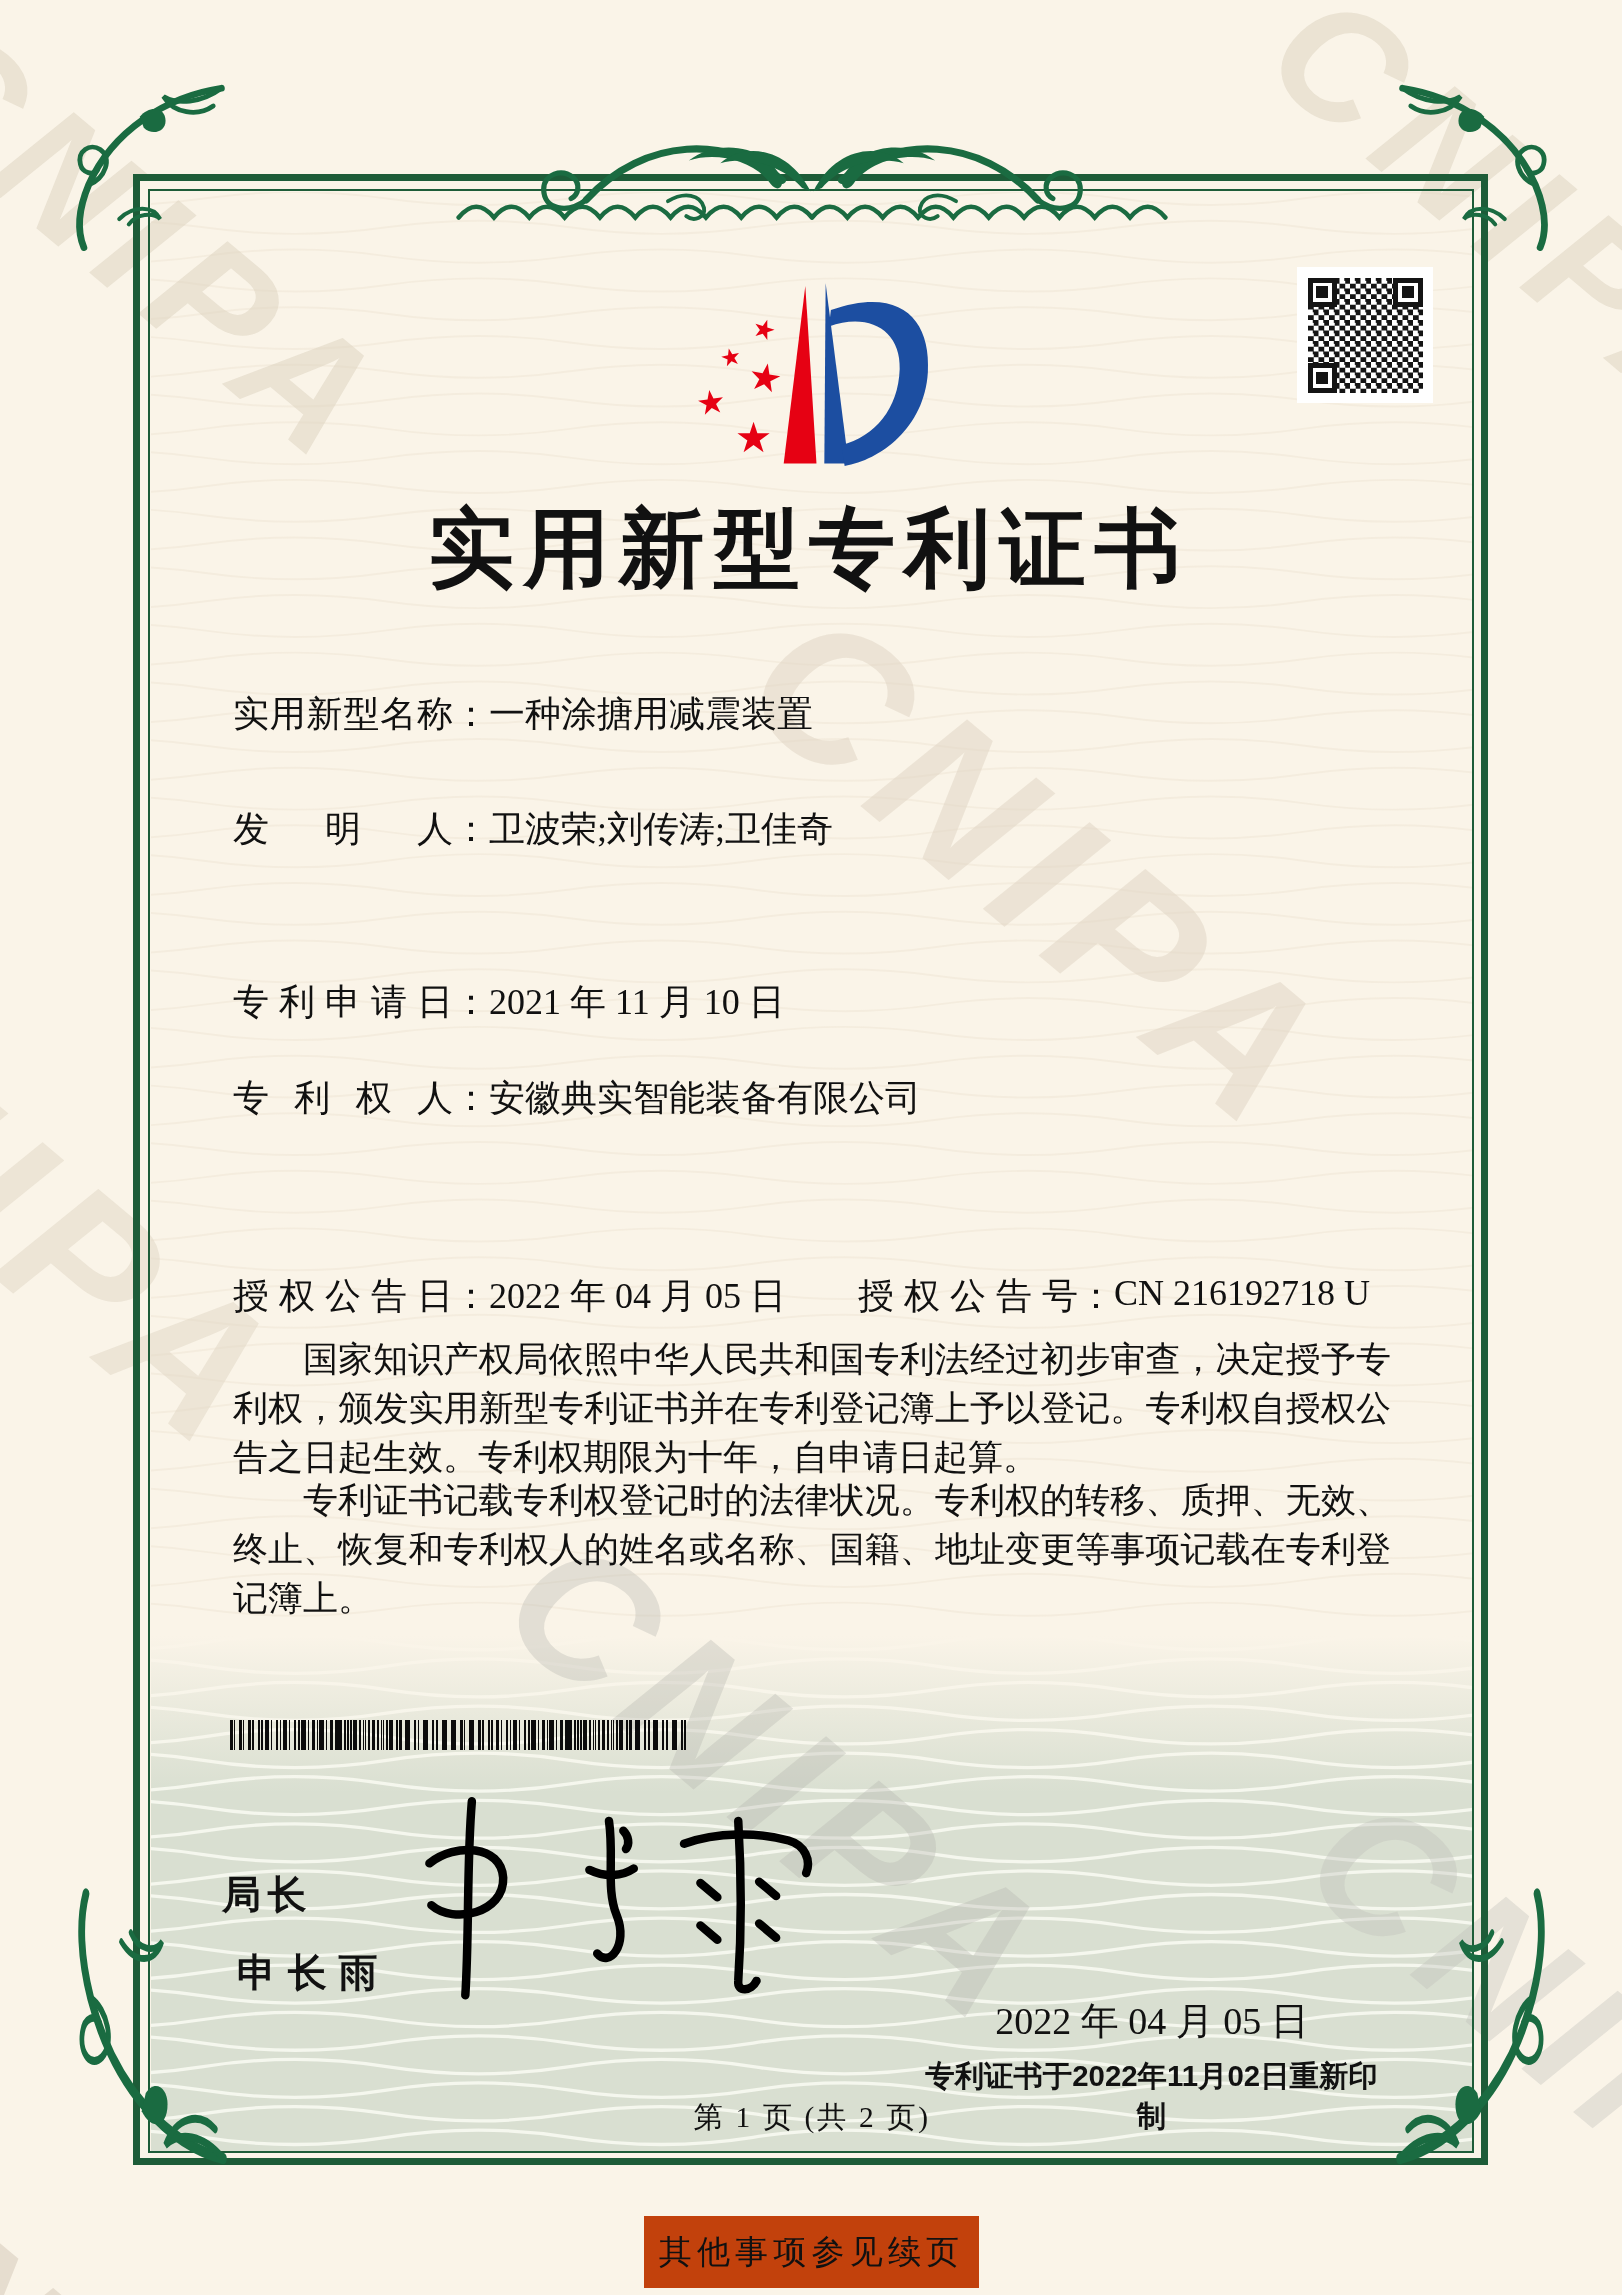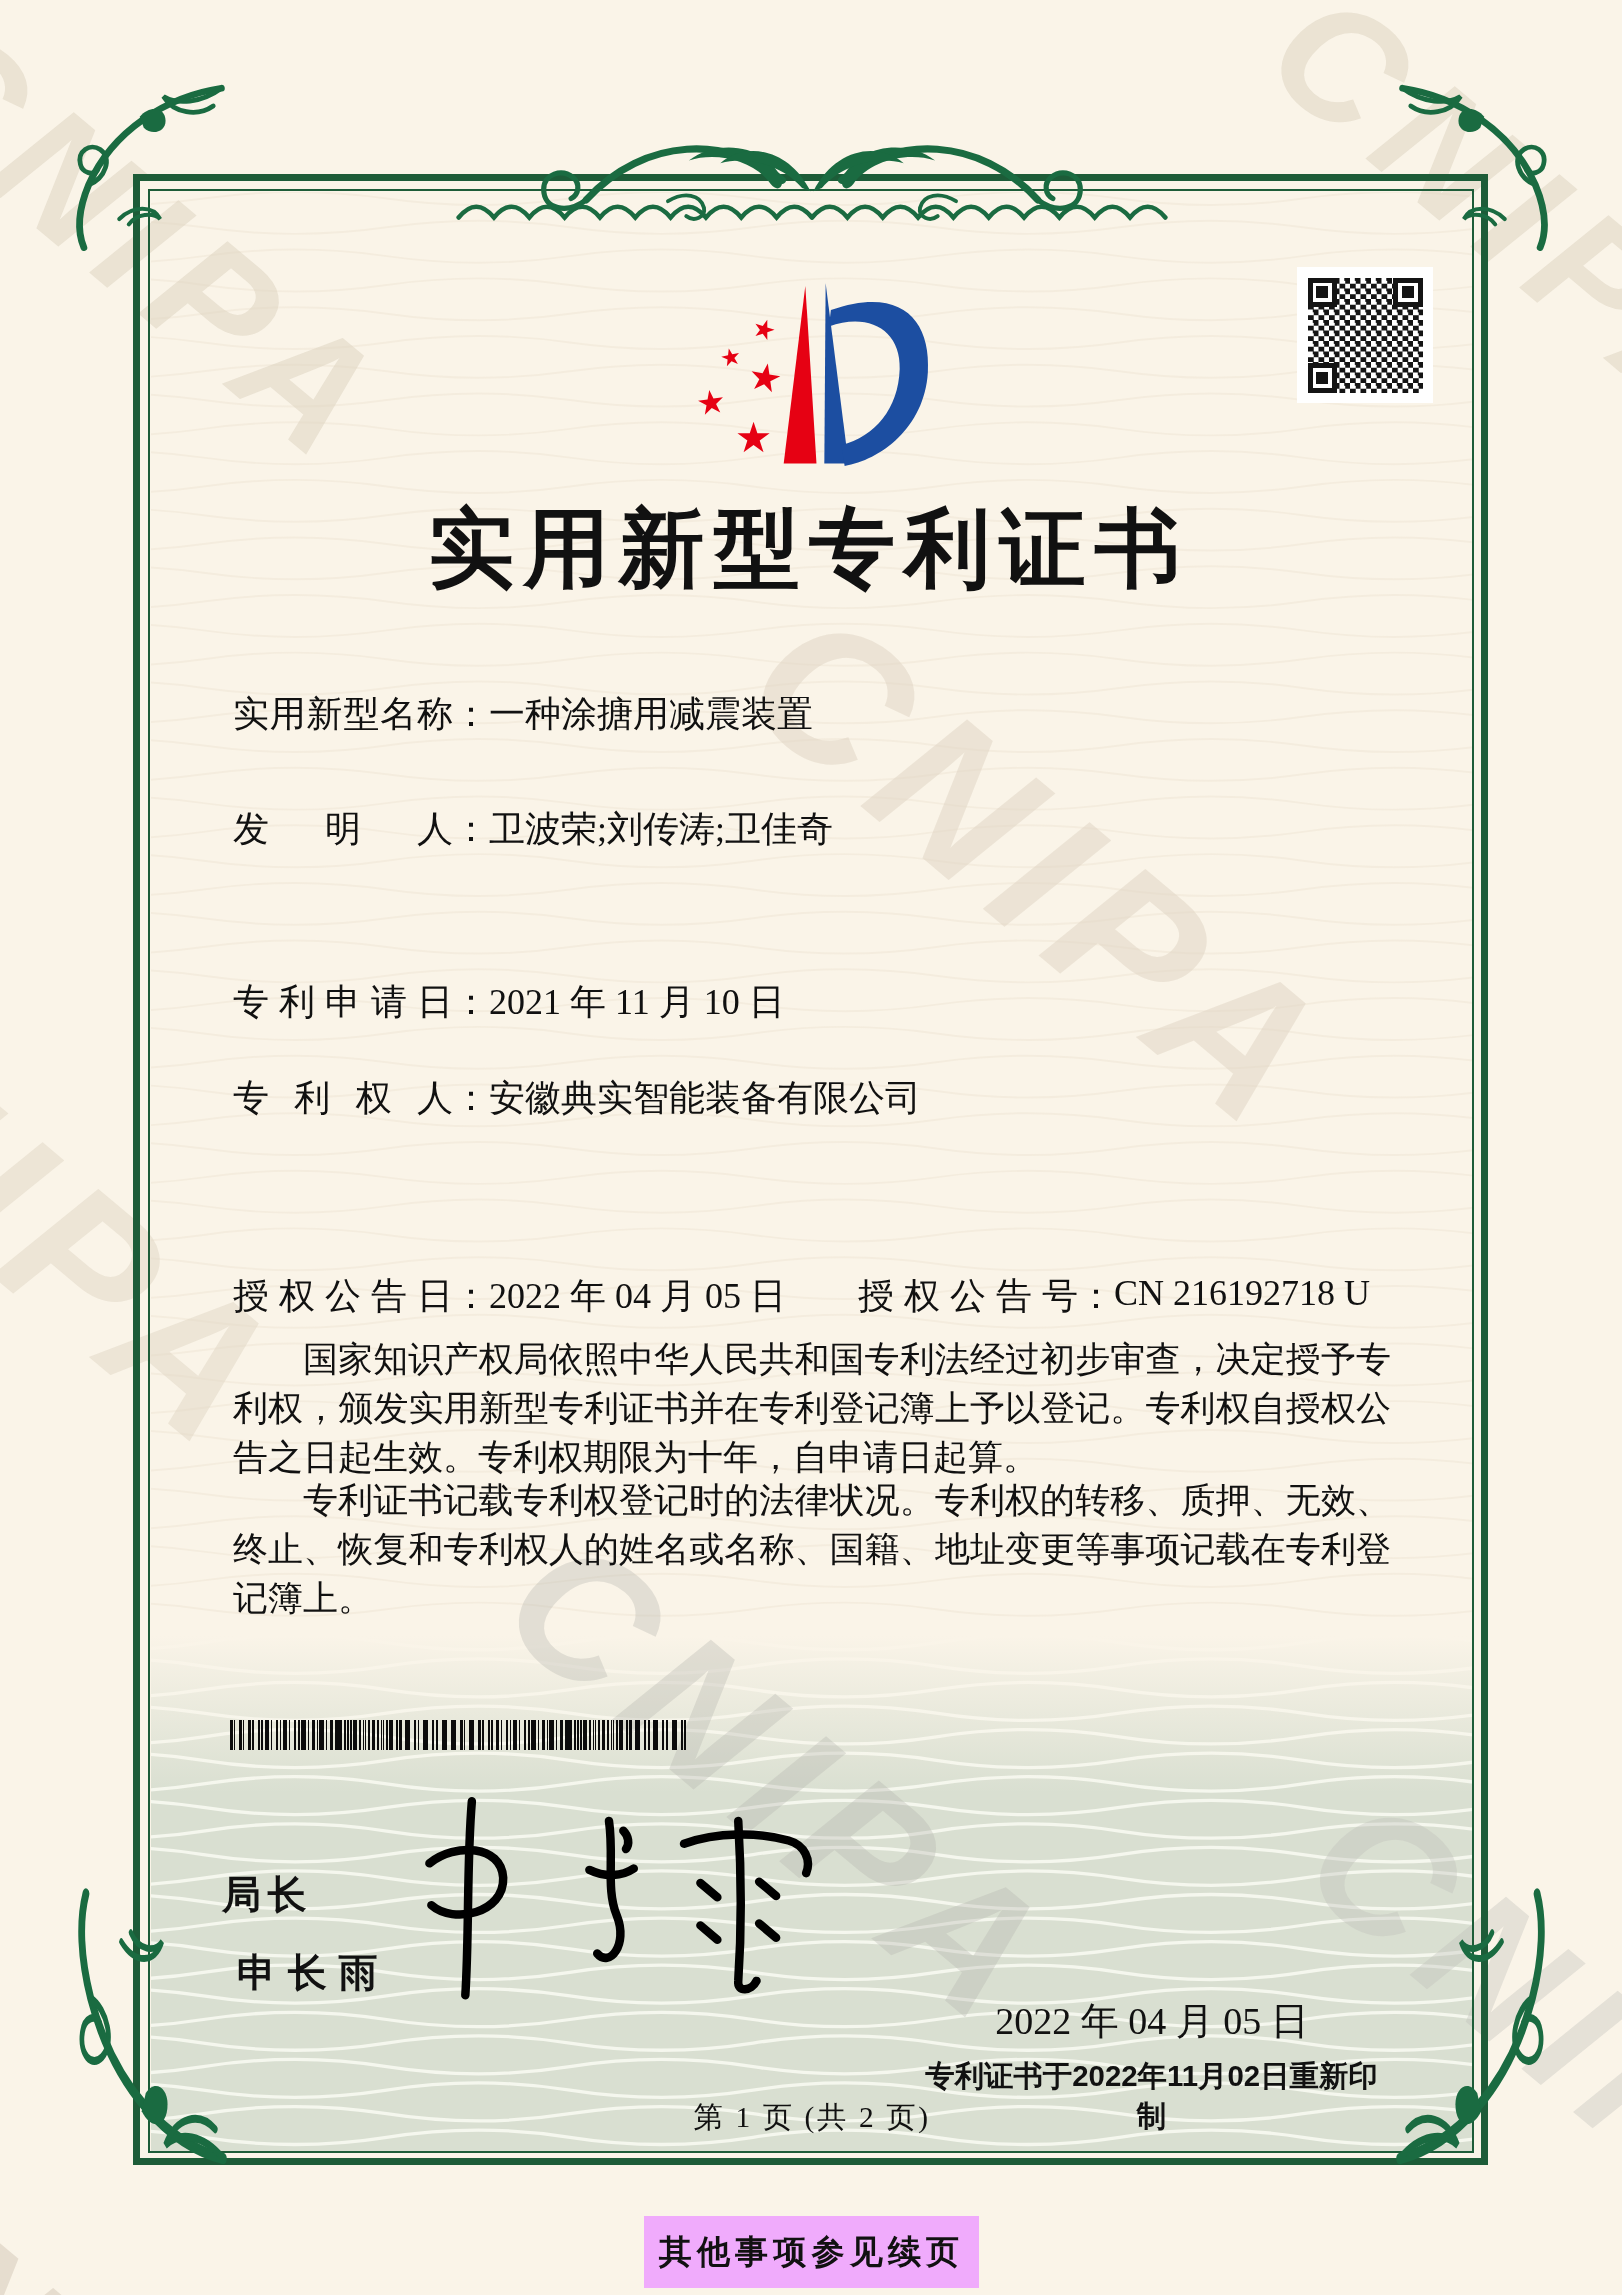--- a/index.html
+++ b/index.html
@@ -64,22 +64,22 @@
   .signer-name{position:absolute;left:237px;top:1946px;font-size:39px;font-weight:700;
         font-family:"Liberation Sans","DejaVu Sans",sans-serif;letter-spacing:11.8px;z-index:2;}
   .sig{position:absolute;left:393px;top:1785px;z-index:2;}
   
   .issue-date{position:absolute;left:936px;top:1996px;width:432px;text-align:center;
         font-size:38px;z-index:2;}
   .reprint{position:absolute;left:916px;top:2057px;width:471px;text-align:center;font-size:29.4px;
         font-weight:700;font-family:"Liberation Sans","DejaVu Sans",sans-serif;z-index:2;}
   .pagenote{position:absolute;left:151px;top:2098px;width:1322px;text-align:center;
         font-size:29.4px;z-index:2;letter-spacing:2.6px;}
-  .contbox{position:absolute;left:644px;top:2216px;width:335px;height:72px;background:#f0abfc;
-        z-index:2;display:flex;align-items:center;justify-content:center;font-weight:bold;}
+  .contbox{position:absolute;left:644px;top:2216px;width:335px;height:72px;background:#c2410c;
+        z-index:2;display:flex;align-items:center;justify-content:center;}
   .contbox span{font-size:33px;letter-spacing:5.2px;}
   
   .orn{position:absolute;z-index:5;pointer-events:none;}
   .top-orn{left:452px;top:103px;width:720px;height:157px;}
   .top-orn svg{position:absolute;top:0;width:360px;height:157px;}
   .top-orn .half-l{left:0;}
   .top-orn .half-r{left:360px;transform:scaleX(-1);}
   .c-tl{left:58px;top:76px;width:177px;height:177px;}
   .c-tr{left:1389px;top:76px;width:177px;height:177px;transform:scaleX(-1);}
   .c-bl{left:60px;top:1885px;width:177px;height:294px;transform:scaleY(-1);}

